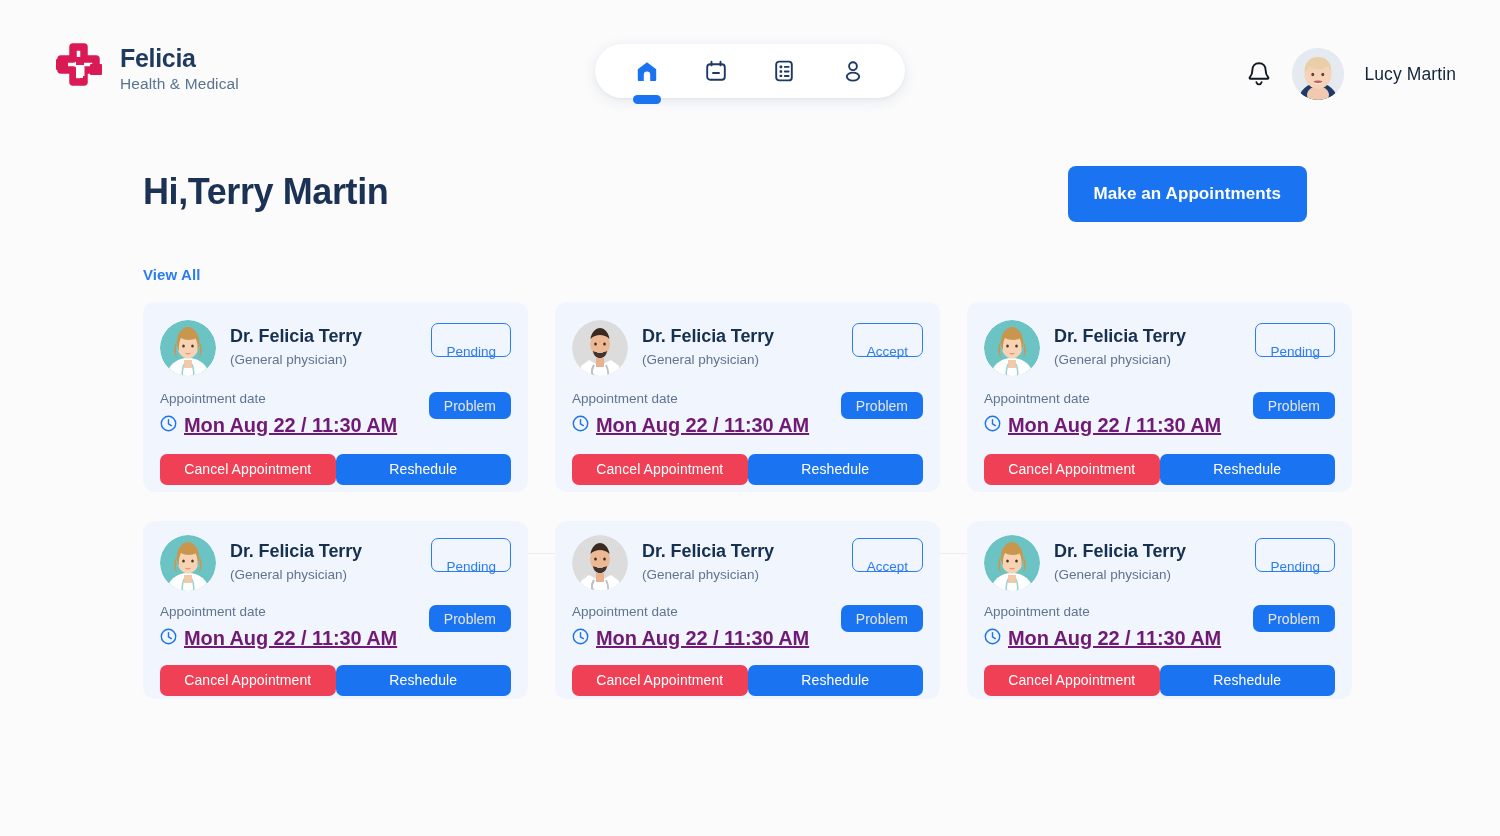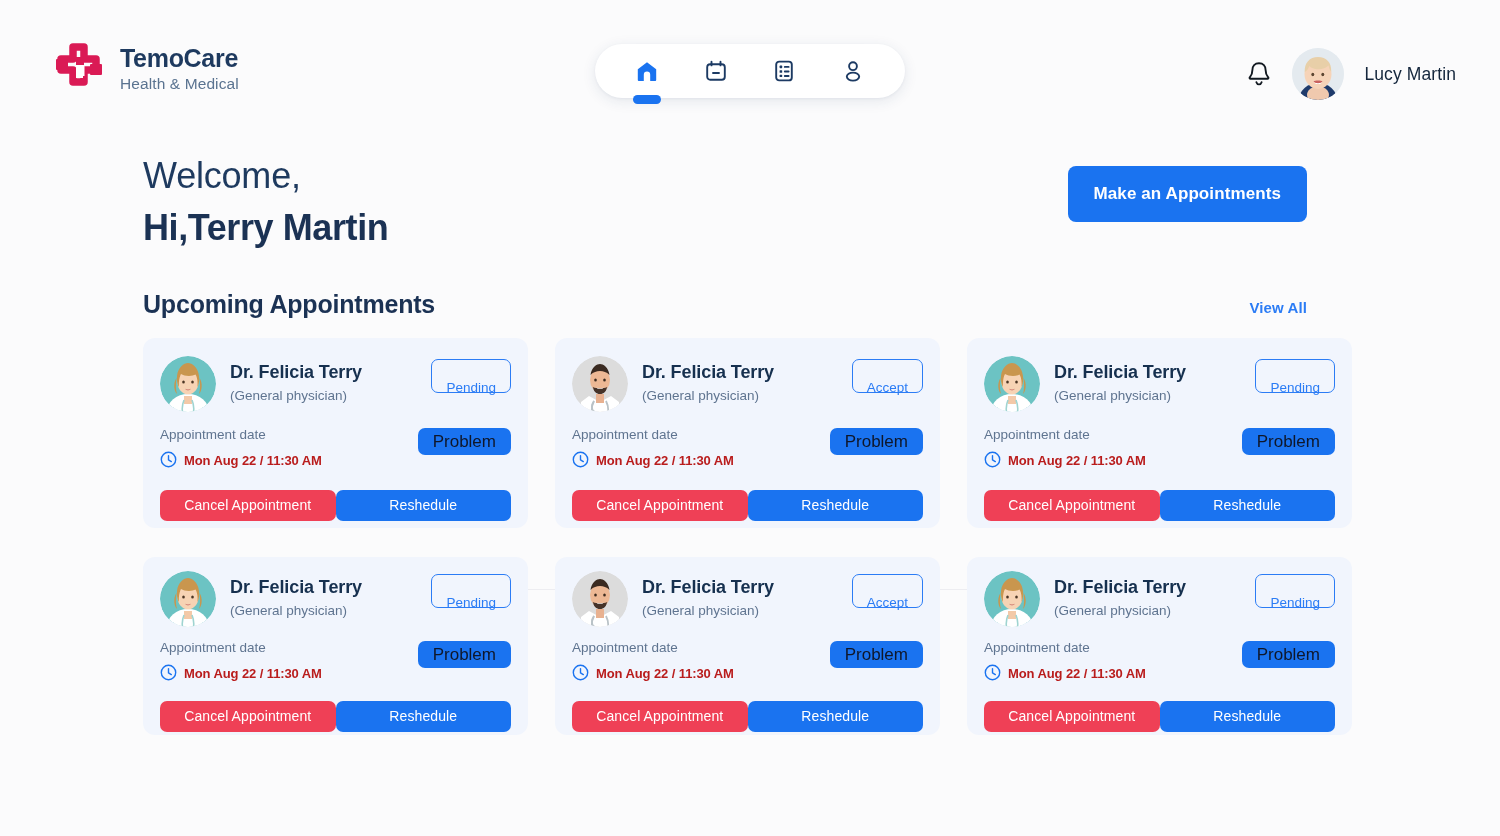--- a/index.html
+++ b/index.html
@@ -275,32 +275,33 @@
     color: #5f7490;
     display: block;
   }
   .date-value-row {
     display: flex;
     align-items: center;
     gap: 7px;
     margin-top: 9px;
   }
   .date-value {
-    font-size: 13px;
+    font-size: 20px;
     font-weight: bold;
-    color: #b91c1c;
+    color: #701a75;
     letter-spacing: -0.1px;
+    text-decoration: underline;
   }
   .problem-btn {
     background: #1a73f0;
-    color: #0f172a;
+    color: #e5e5e5;
     border: none;
     border-radius: 7px;
     font-family: inherit;
-    font-size: 17px;
+    font-size: 14px;
     padding: 0 15px;
     height: 27px;
     cursor: pointer;
     margin-bottom: -1px;
   }
 
   .card-actions {
     display: flex;
     margin-top: 19px;
   }
@@ -333,21 +334,21 @@
         <g fill="#da1a55">
           <rect x="4" y="17" width="12" height="11" rx="1"></rect>
           <rect x="38" y="22" width="12" height="11" rx="1"></rect>
         </g>
         <rect x="24" y="17" width="7" height="19" fill="#ffffff"></rect>
         <path d="M24 15 h8 v8 h-8 z" fill="#da1a55"></path>
         <path d="M26.5 24 h6 v10 h-6 z" fill="#ffffff"></path>
       </svg>
     </span>
     <span class="logo-text">
-      <span class="logo-title">TemoCare</span>
+      <span class="logo-title">Felicia</span>
       <span class="logo-sub">Health &amp; Medical</span>
     </span>
   </div>
 
   <nav class="nav-pill">
     <div class="nav-item active">
       <span>
         <svg width="24" height="24" viewBox="0 0 24 24" fill="#1a73f0">
           <path d="M12 3.2 2.8 10.3V21a.9.9 0 0 0 .9.9h5.1v-6.2a3.2 3.2 0 0 1 6.4 0V21.9h5.1a.9.9 0 0 0 .9-.9V10.3z"></path>
         </svg>
@@ -410,28 +411,26 @@
       </svg>
     </span>
     <span class="user-name">Lucy Martin</span>
   </div>
 </div>
 
 <div class="main">
 
   <div class="welcome-row">
     <div class="welcome-text">
-      <span class="welcome-line1">Welcome,</span>
       <span class="welcome-line2">Hi,Terry Martin</span>
     </div>
     <button class="appointment-btn">Make an Appointments</button>
   </div>
 
   <div class="section-row">
-    <span class="section-title">Upcoming Appointments</span>
     <span class="view-all">View All</span>
   </div>
 
   <div class="cards-grid">
     <div class="row-divider"></div>
 
     <div class="card">
       <div class="card-top">
         <span class="doc-avatar">
           <svg width="56" height="56" viewBox="0 0 56 56">

